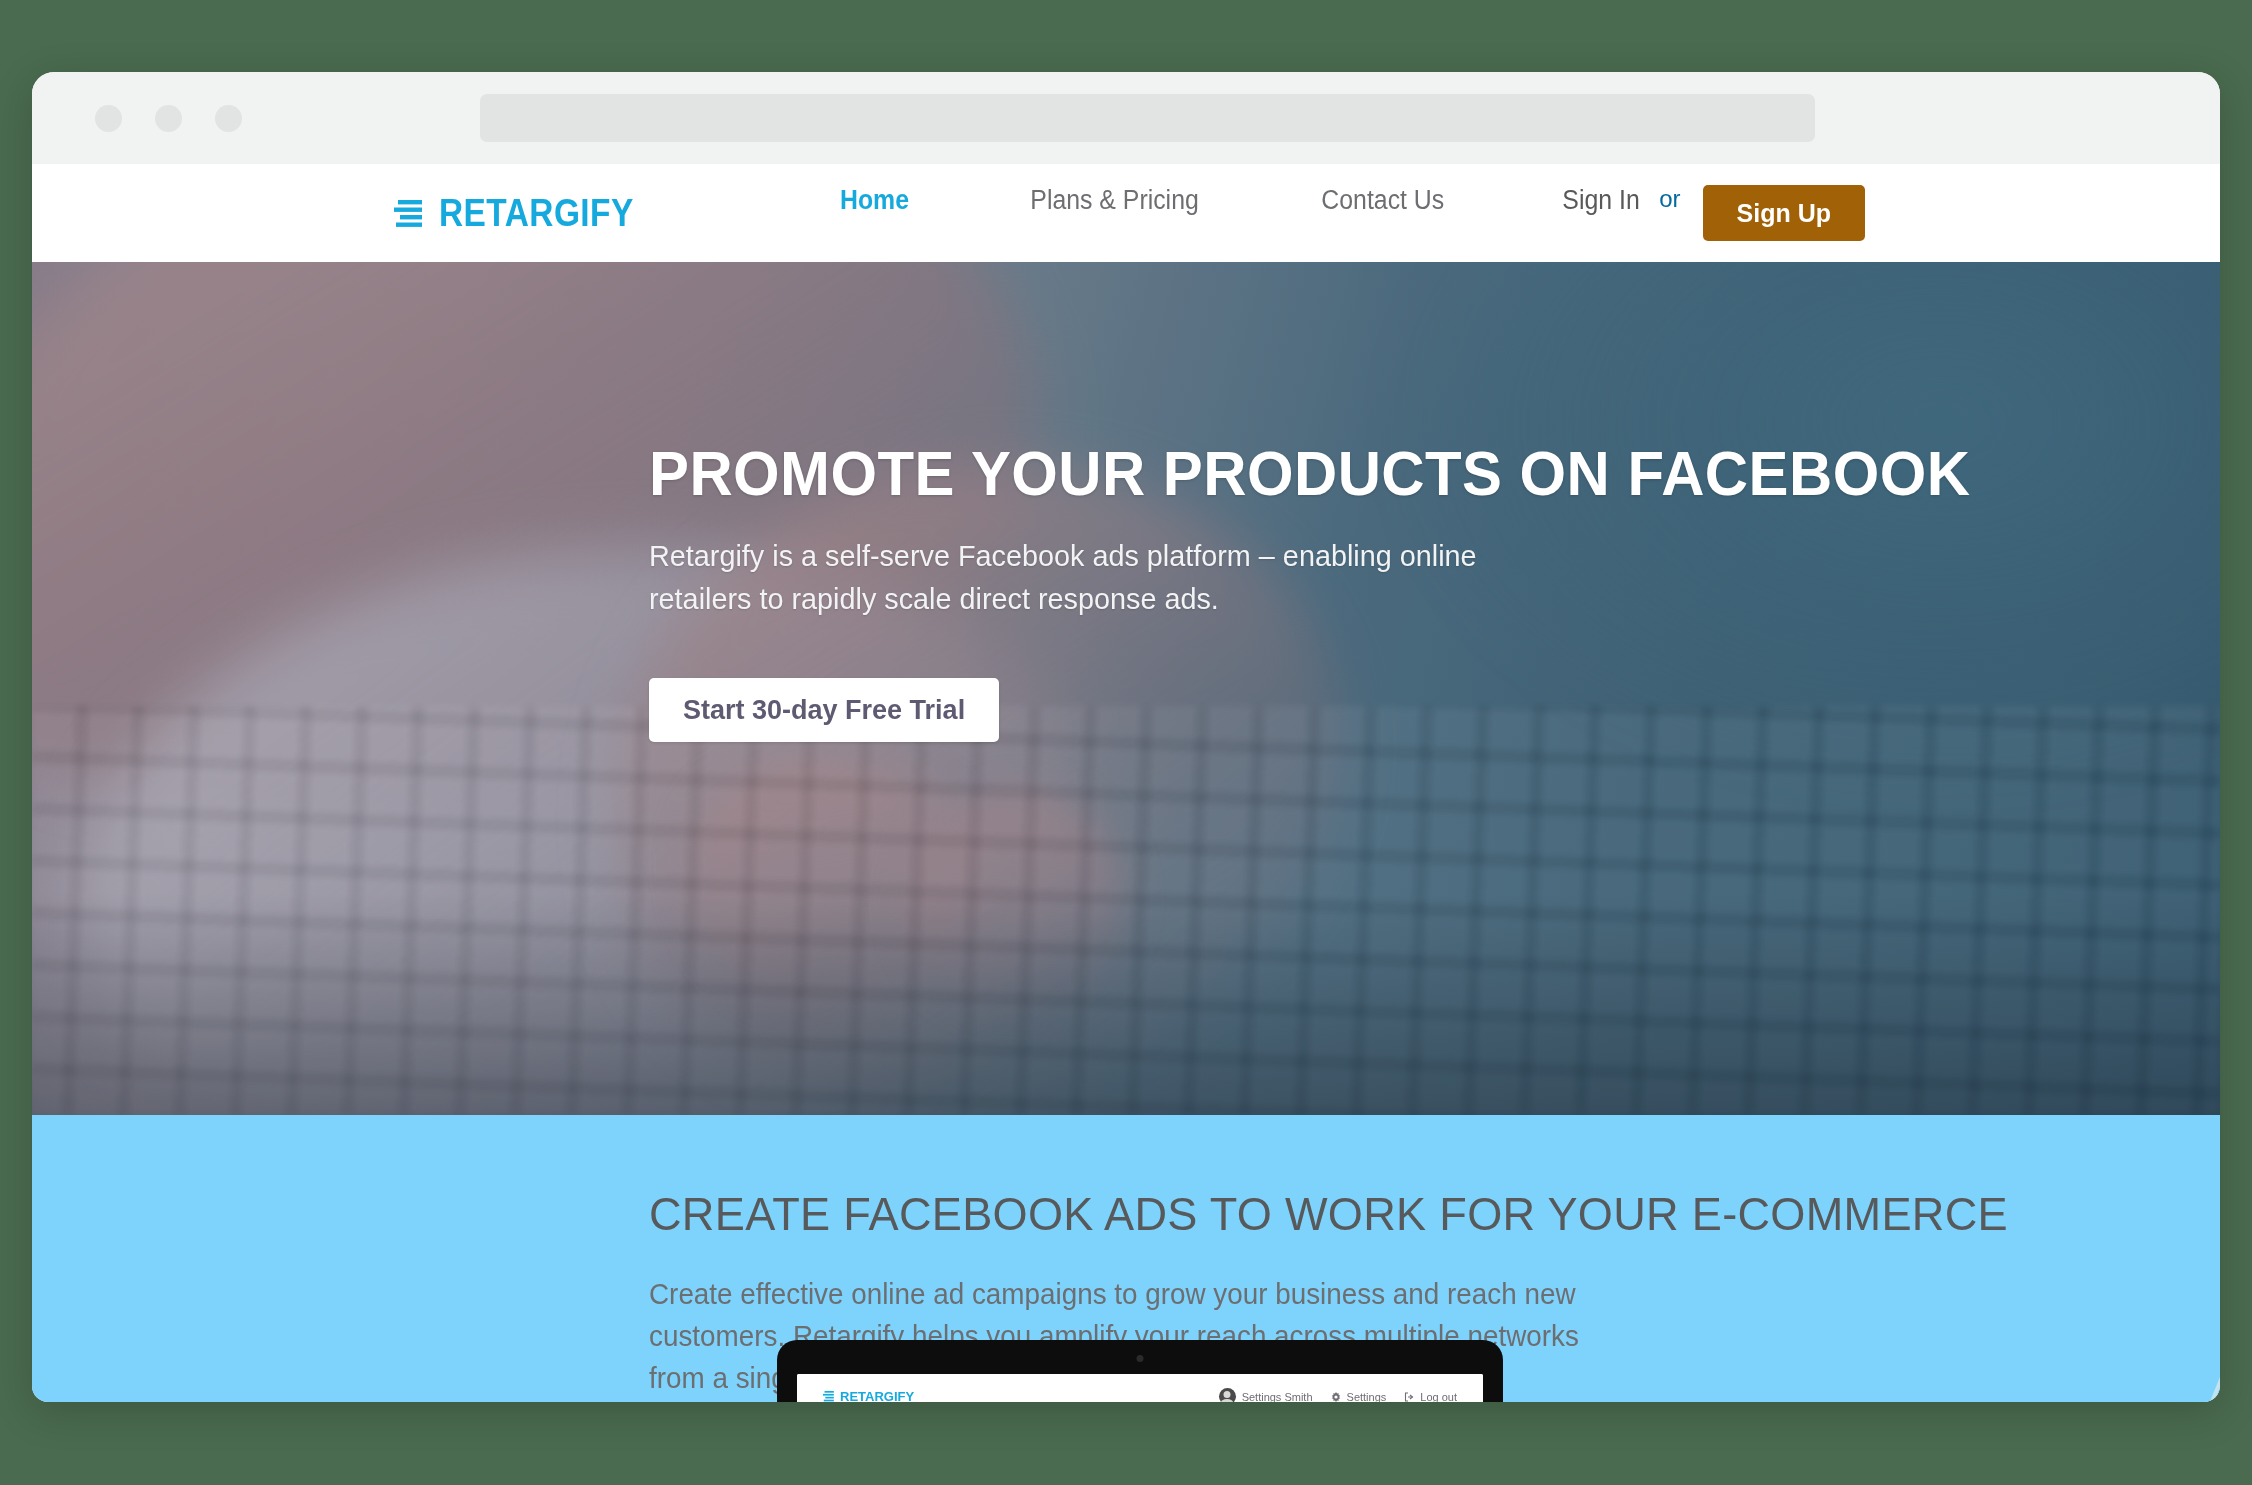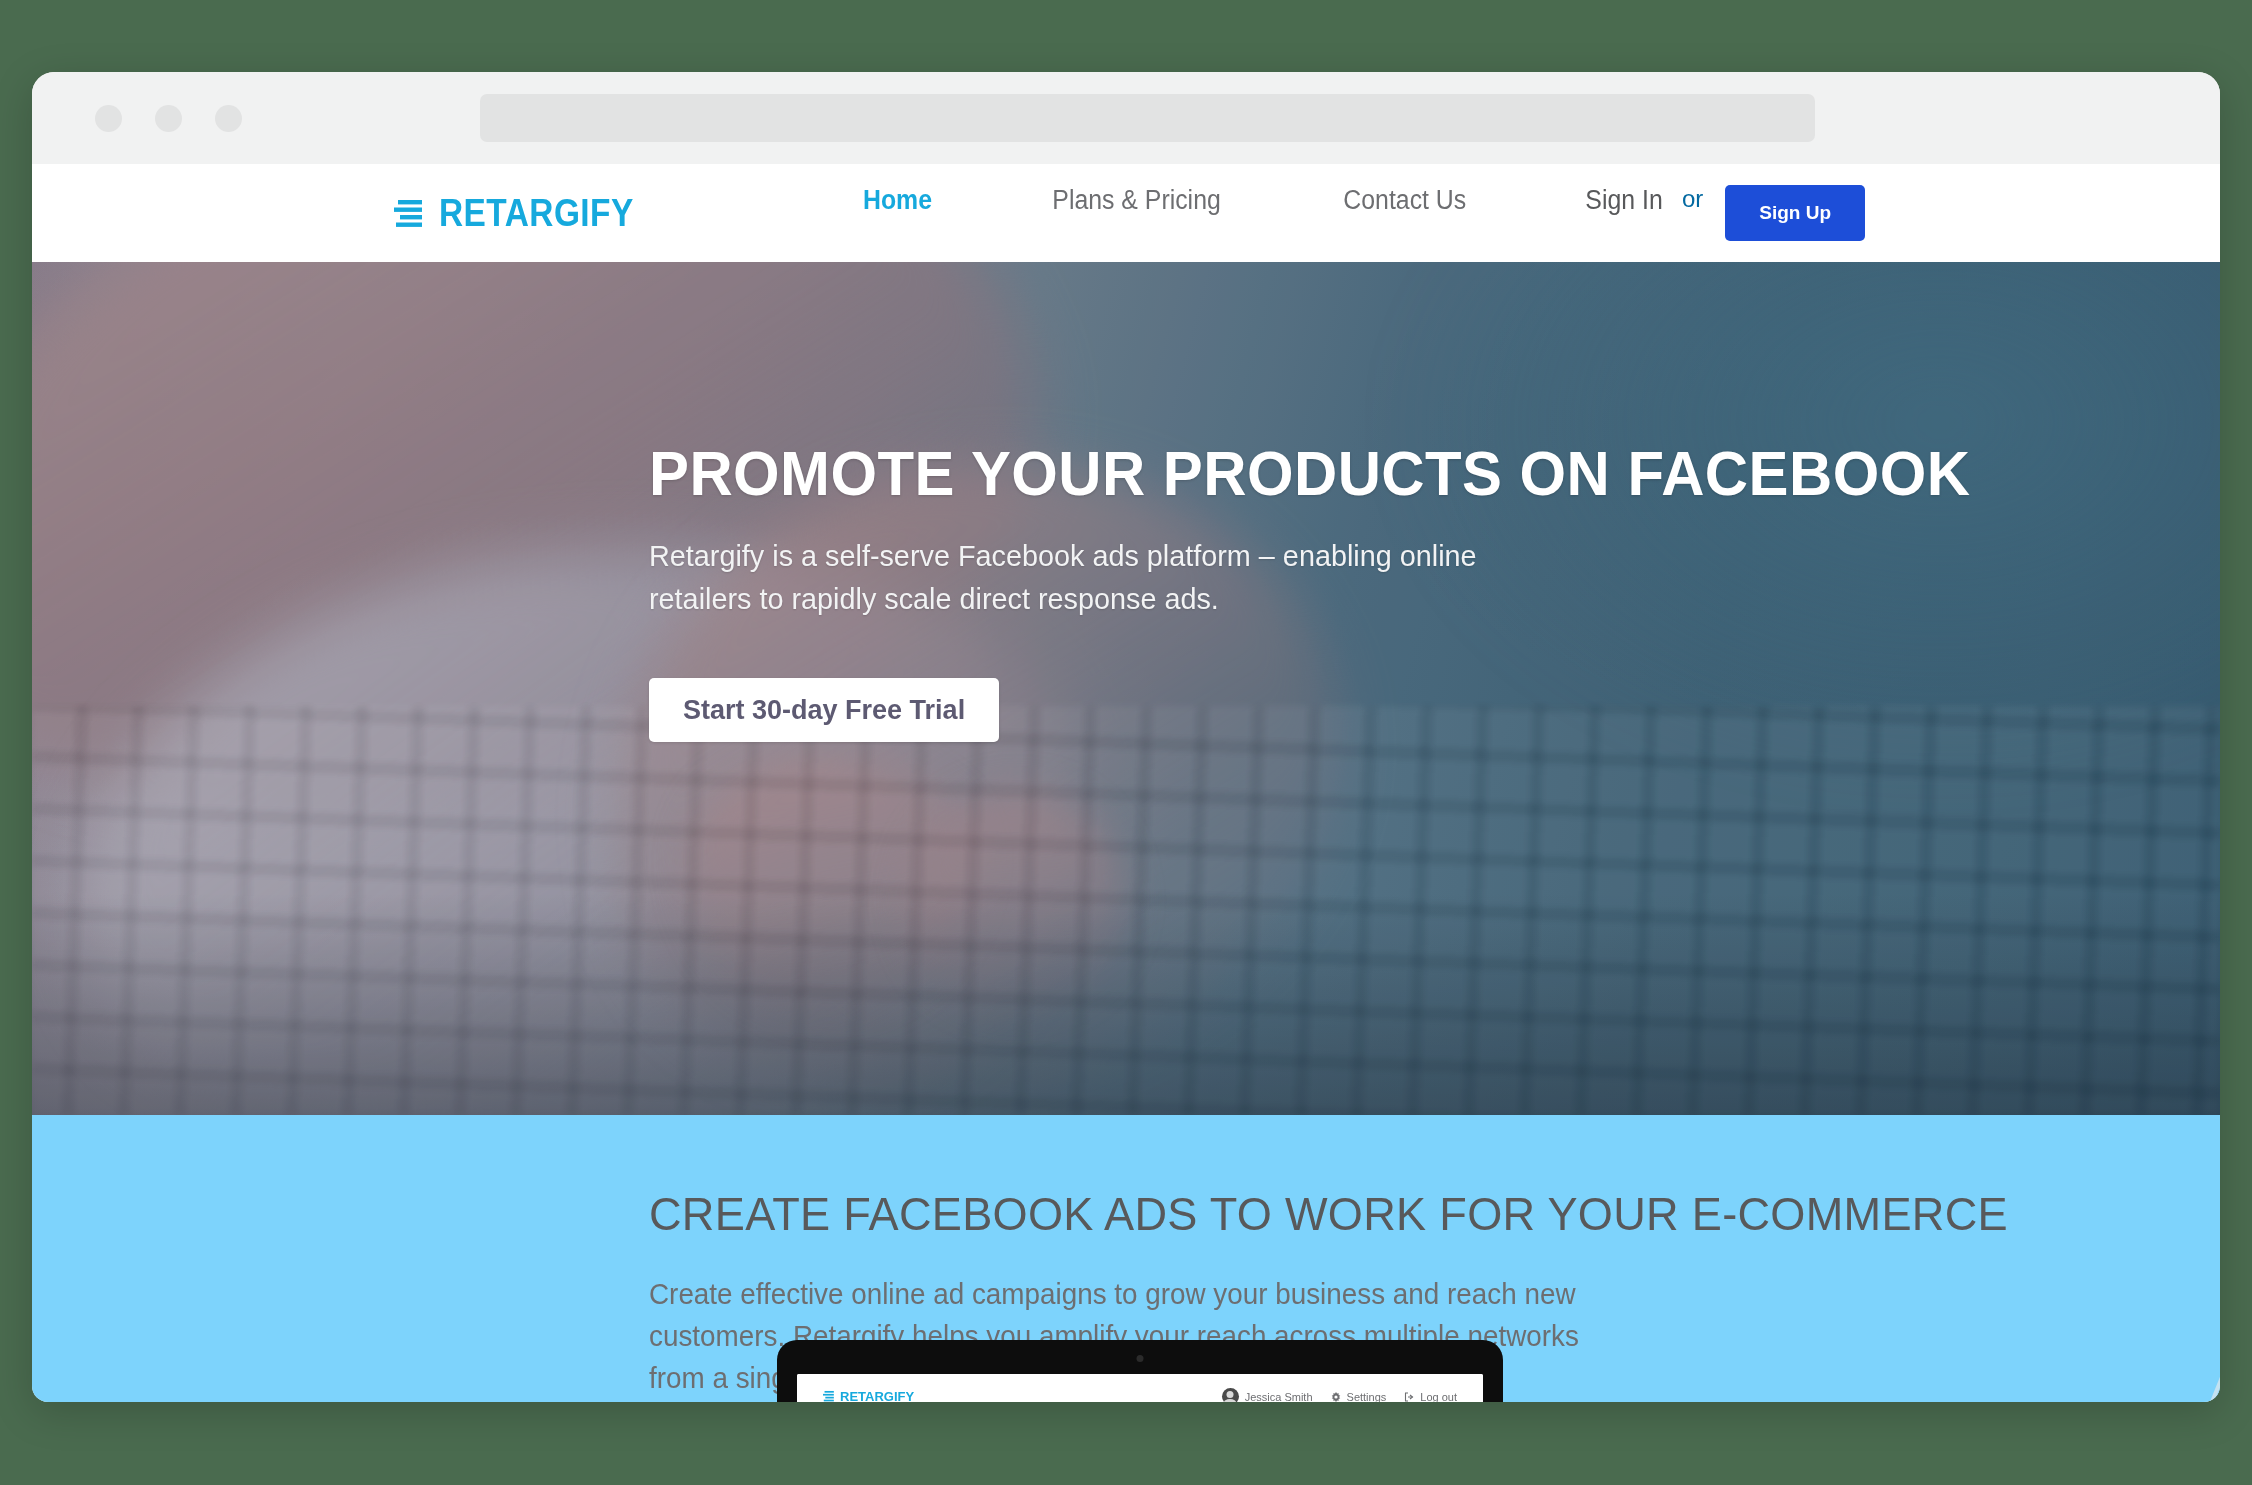--- a/index.html
+++ b/index.html
@@ -75,23 +75,23 @@
     text-decoration:none;
     font-family:"Liberation Sans Narrow","Liberation Sans",sans-serif;
     transform:scaleX(.92);
     display:inline-block;
   }
   .nav .nav-link{ margin-right:110px; }
   .nav .nav-link.active{ color:#16a9dd; font-weight:bold; }
   .nav .signin{ color:#58595b; margin-right:16px; }
   .nav .or{ color:#0369a1; font-size:24px; margin-right:22px; }
   .signup-btn{
-    background:#1d4ed8;
+    background:#a16207;
     color:#ffffff;
-    font-size:19px;
+    font-size:25px;
     font-weight:bold;
     border:none;
     border-radius:5px;
     padding:0 34px;
     height:56px;
     cursor:pointer;
     font-family:"Liberation Sans Narrow","Liberation Sans",sans-serif;
   }
 
   
@@ -460,21 +460,21 @@
               <rect x="6" y="17" width="22" height="4.4" fill="#16a9dd"></rect>
               <rect x="2" y="24.5" width="26" height="4.4" fill="#16a9dd"></rect>
             </svg>
           </span>
           <span class="dash-logo-text">RETARGIFY</span>
         </div>
 
         <div class="dash-user">
           <div class="dash-user-group">
             <span class="avatar"></span>
-            <span class="dash-user-name">Jessica Smith</span>
+            <span class="dash-user-name">Settings Smith</span>
           </div>
           <div class="dash-user-group">
             <span>
               <svg class="mini-icon" viewBox="0 0 20 20" xmlns="http://www.w3.org/2000/svg">
                 <path d="M10 0 L12 3 L15.5 2.5 L15 6 L18.5 7.5 L16 10 L18.5 12.5 L15 14 L15.5 17.5 L12 17 L10 20 L8 17 L4.5 17.5 L5 14 L1.5 12.5 L4 10 L1.5 7.5 L5 6 L4.5 2.5 L8 3 Z" fill="#6d6e71"></path>
                 <circle cx="10" cy="10" r="3.2" fill="#ffffff"></circle>
               </svg>
             </span>
             <span class="dash-link">Settings</span>
           </div>

